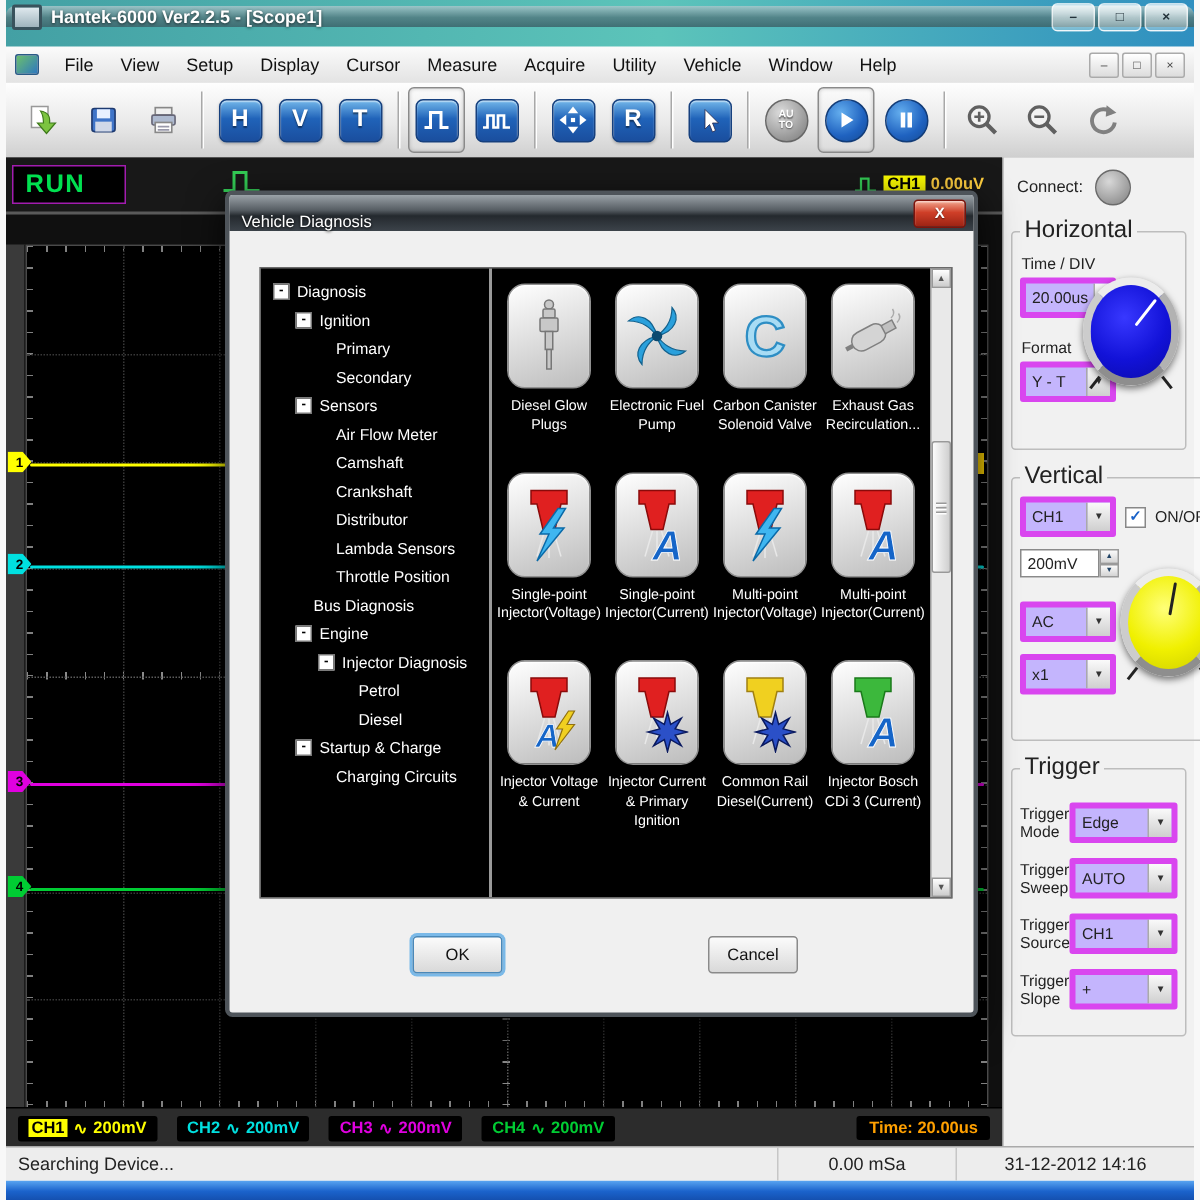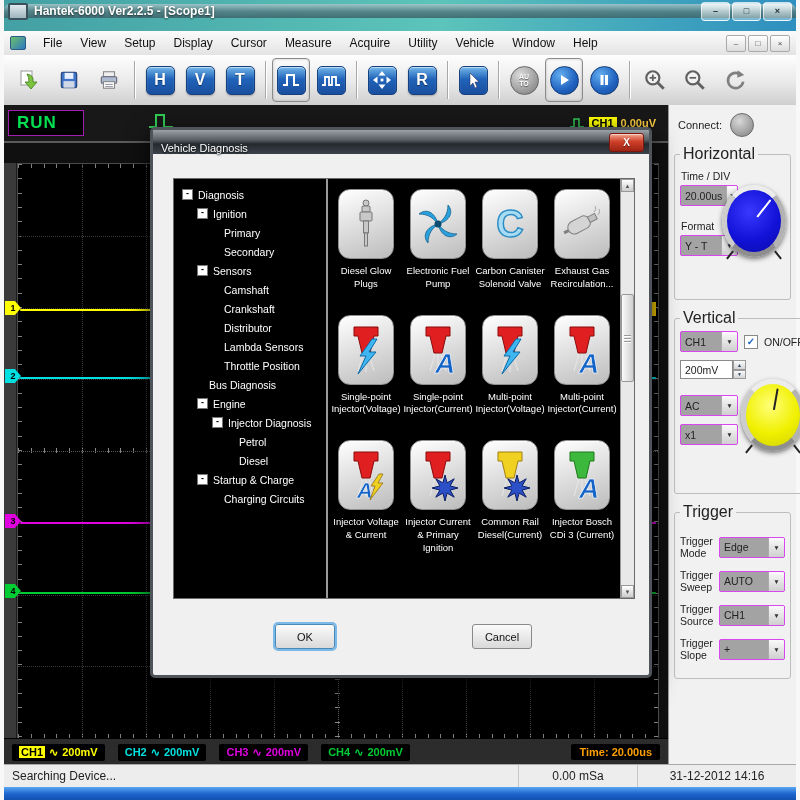--- a/index.html
+++ b/index.html
@@ -79,21 +79,21 @@
   .chip{background:#000;border-radius:2px;padding:2px 7px;font-size:11px;font-weight:bold;display:flex;align-items:center;gap:4px;white-space:nowrap;}
   .chlab.hl{background:#ffff00;color:#000;padding:0 2px;}
   .timechip{margin-left:auto;background:#000;border-radius:2px;padding:2px 8px;font-size:11px;font-weight:bold;color:#ffa000;white-space:nowrap;}
 
   
   .connectrow{display:flex;align-items:center;gap:8px;margin:4px 0 8px 4px;font-size:11px;}
   .connled{width:22px;height:22px;border-radius:50%;background:radial-gradient(circle at 38% 32%,#d8d8d8,#9a9a9a 70%,#808080);border:1px solid #6a6a6a;}
   fieldset{border:1px solid #bdbdbd;border-radius:3px;margin:0 0 9px 0;padding:4px 5px 7px 5px;position:relative;}
   legend{font-size:16px;padding:0 3px;color:#222;}
   .slabel{font-size:10.5px;margin:3px 0 3px 1px;}
-  .dd{background:#a3a3a3;border:1px solid #d946ef;border-radius:2px;height:19px;display:flex;align-items:center;font-size:10.5px;overflow:hidden;}
+  .dd{background:#c4b5fd;border:4px solid #d946ef;border-radius:2px;height:19px;display:flex;align-items:center;font-size:10.5px;overflow:hidden;}
   .dd .val{flex:1;padding:0 4px;white-space:nowrap;}
   .dd .arr{width:15px;align-self:stretch;background:linear-gradient(#fafafa,#cfcfcf);border-left:1px solid #aaa;
     display:flex;align-items:center;justify-content:center;font-size:6.5px;color:#333;}
   .knobwrap{position:absolute;width:64px;height:72px;}
   .knob{position:absolute;inset:0;border-radius:50%;border:5px solid;border-color:#ececec #b2b2b2 #8e8e8e #cccccc;box-shadow:0 2px 5px #0008;}
   .knob.kblue{background:radial-gradient(circle at 42% 35%,#3838ff,#1212d8 55%,#0a0aa8);}
   .knob.kyellow{background:radial-gradient(circle at 45% 35%,#ffff78,#f0f000 55%,#cfcf00);}
   .pspin{position:absolute;inset:5px;pointer-events:none;}
   .pline{position:absolute;left:50%;top:4px;width:2px;height:22px;margin-left:-1px;border-radius:2px;}
   .leg{position:absolute;bottom:-3px;width:2px;height:10px;background:#222;}
@@ -528,20 +528,23 @@
           <span>Primary</span>
         </div>
         <div class="treerow" style="padding-left: 48px;">
           <span>Secondary</span>
         </div>
         <div class="treerow" style="padding-left: 21px;">
           <span class="expbox">-</span>
           <span>Sensors</span>
         </div>
         <div class="treerow" style="padding-left: 48px;">
+          <span>Air Flow Meter</span>
+        </div>
+        <div class="treerow" style="padding-left: 48px;">
           <span>Camshaft</span>
         </div>
         <div class="treerow" style="padding-left: 48px;">
           <span>Crankshaft</span>
         </div>
         <div class="treerow" style="padding-left: 48px;">
           <span>Distributor</span>
         </div>
         <div class="treerow" style="padding-left: 48px;">
           <span>Lambda Sensors</span>

